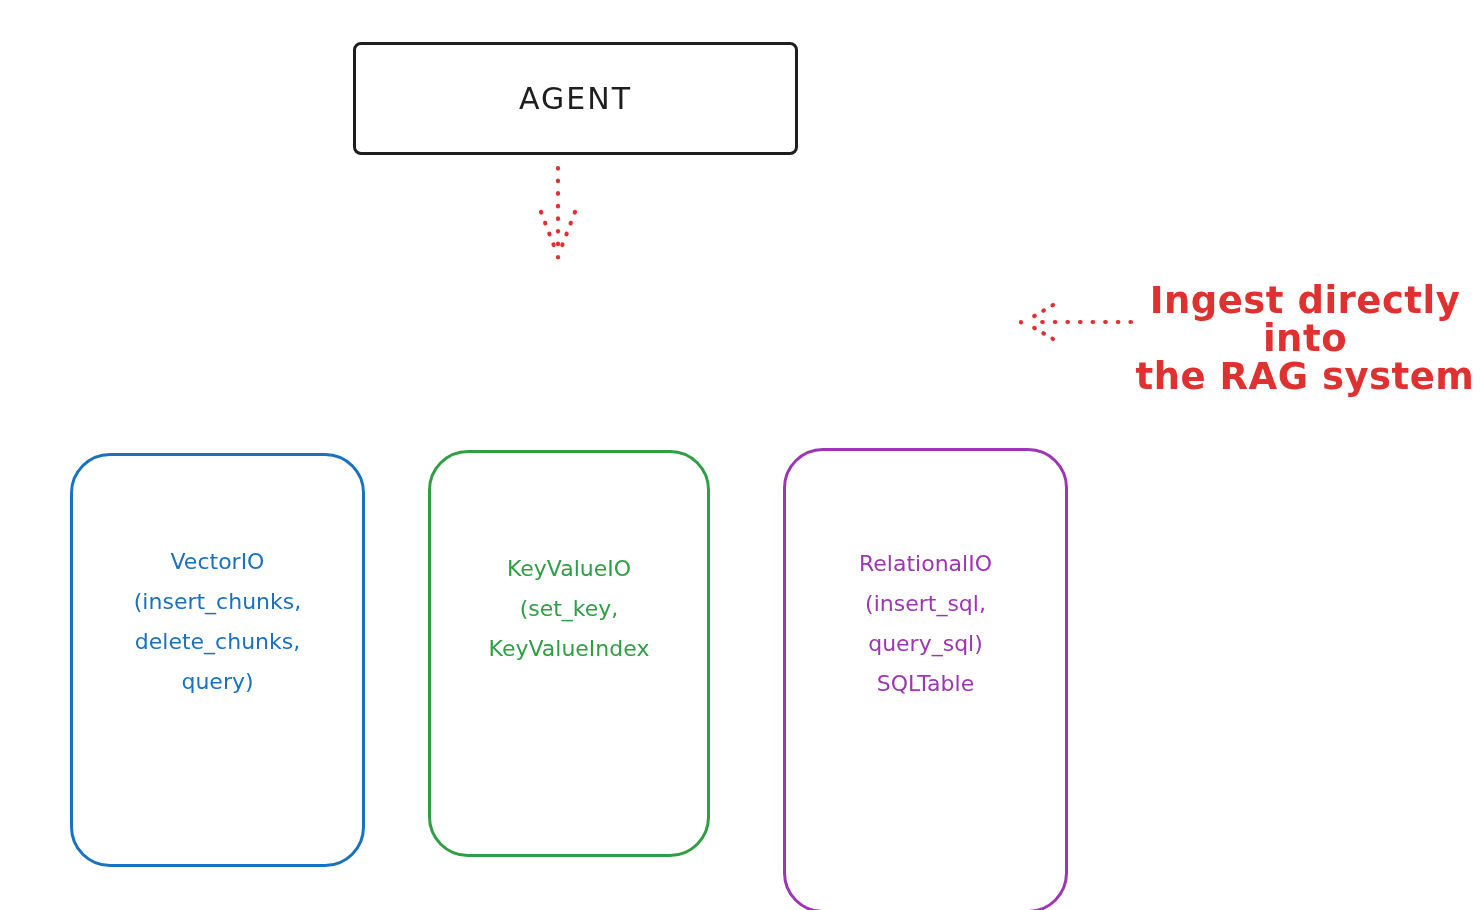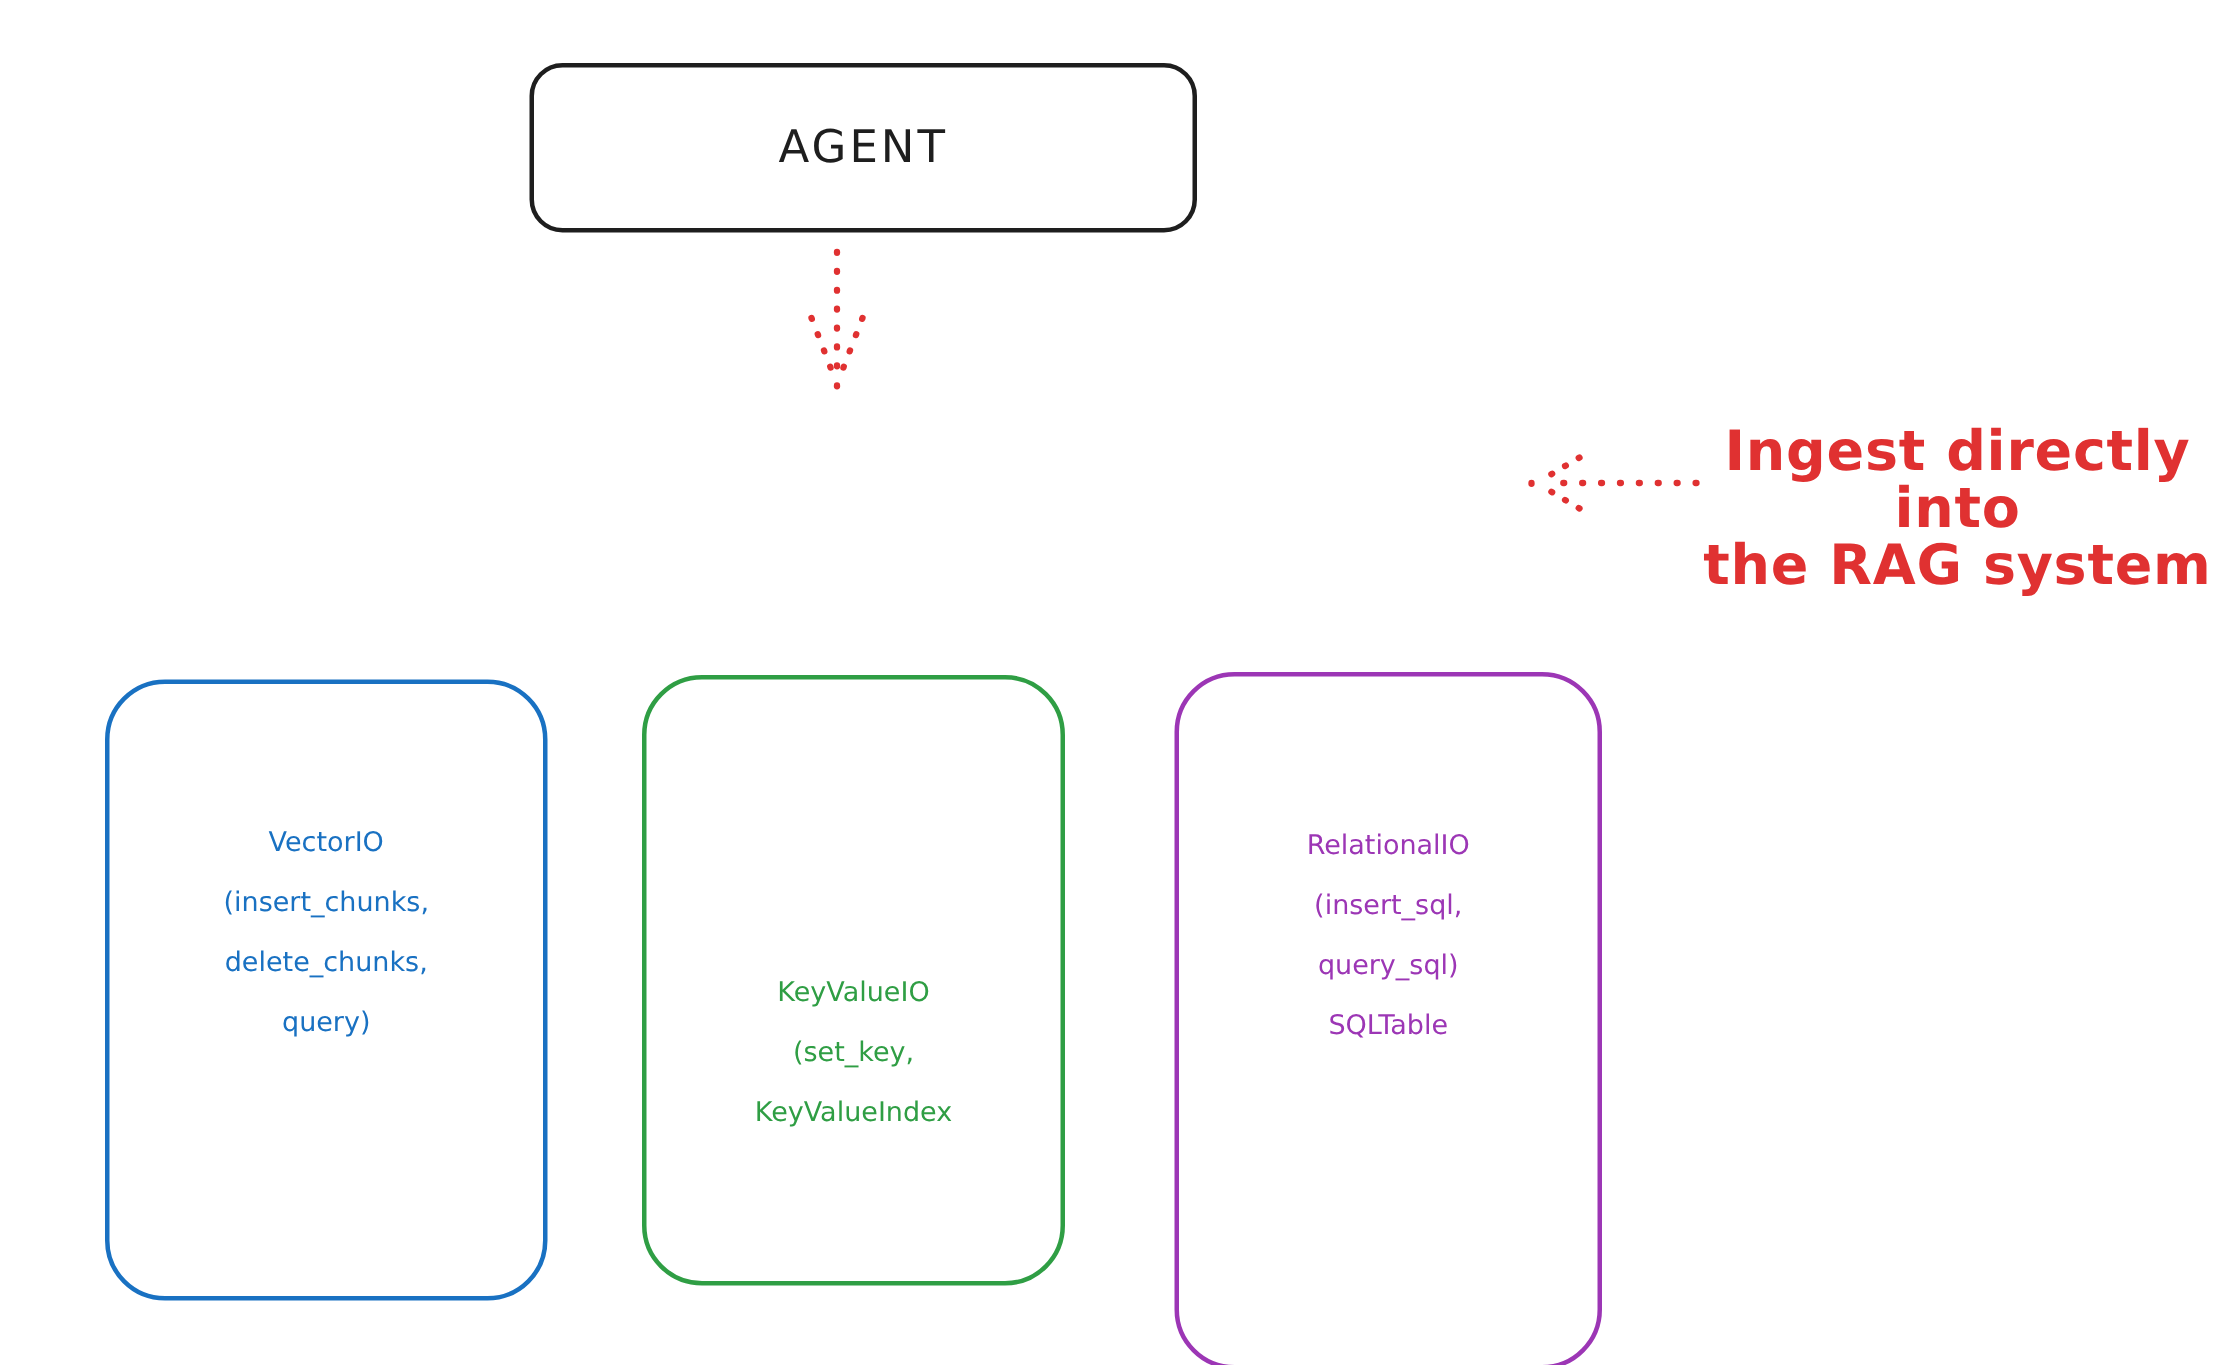--- a/index.html
+++ b/index.html
@@ -19,58 +19,57 @@
     position: absolute;
     box-sizing: border-box;
     background: #ffffff;
     display: flex;
     align-items: center;
     justify-content: center;
     text-align: center;
   }
   .box.node {
     border: 3.5px solid #1e1e1e;
-    border-radius: 22px;
+    border-radius: 8px;
     color: #1e1e1e;
     font-size: 30px;
     letter-spacing: 2px;
   }
   .agent-box {
     left: 353px; top: 42px;
     width: 445px; height: 113px;
   }
   .rag-box {
     left: 157px; top: 270px;
     width: 821px; height: 122px;
   }
   .backend-box {
     border-radius: 40px;
     border: 3px solid;
     flex-direction: column;
     justify-content: flex-start;
-    font-size: 18px;
+    font-size: 22px;
     line-height: 40px;
     font-weight: 500;
   }
   .backend-box .index-label {
   }
   .backend-vector {
     left: 70px; top: 453px;
     width: 295px; height: 414px;
     border-color: #1971c2;
     color: #1971c2;
     padding-top: 86px;
   }
   .backend-keyvalue {
     left: 428px; top: 450px;
     width: 282px; height: 407px;
     border-color: #2f9e44;
     color: #2f9e44;
     padding-top: 96px;
-    justify-content: center;
   }
   .backend-relational {
     left: 783px; top: 448px;
     width: 285px; height: 465px;
     border-color: #9c36b5;
     color: #9c36b5;
     padding-top: 93px;
   }
   .annotation {
     position: absolute;

